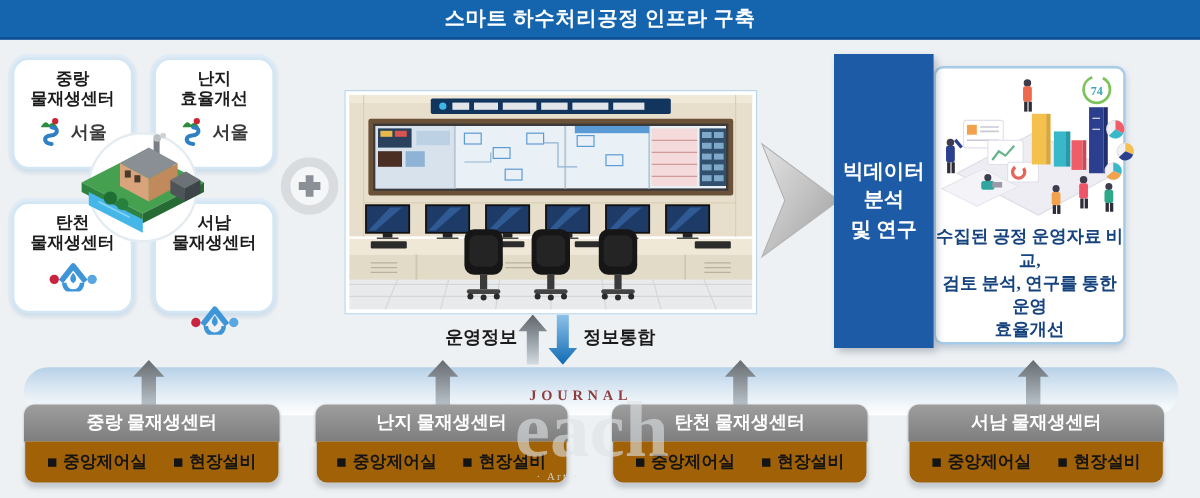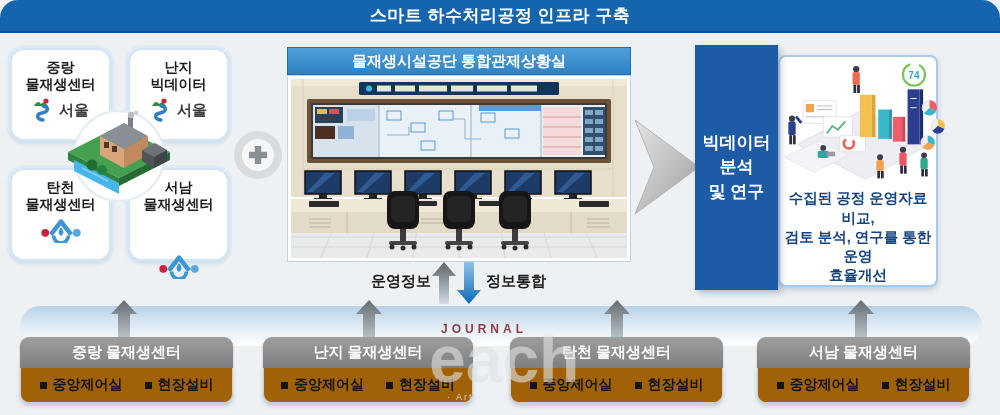--- a/index.html
+++ b/index.html
@@ -1,17 +1,17 @@
 <!DOCTYPE html>
 <html><head>
 <meta charset="utf-8">
 <style>
   html,body { margin:0; padding:0; background:#eef1f4; }
   .canvas { position:relative; width:1000px; height:415px; background:#eef1f4;
-            font-family:Liberation Sans, sans-serif; overflow:hidden;border-radius:18px; }
+            font-family:Liberation Serif, serif; overflow:hidden; }
 
   
   .title-bar { position:absolute; left:0; top:0; width:1000px; height:31px;
                background:#1565ae; border-bottom:2px solid #0e4d92;
                display:flex; align-items:center; justify-content:center;
                color:#fff; font-size:17px; font-weight:bold; letter-spacing:.5px; }
 
   
   .center-box { position:absolute; width:101px; height:93px; background:#fff;
                 border:2px solid #d3e6f4; border-radius:14px; box-sizing:border-box;
@@ -95,21 +95,21 @@
         <path d="M2,9 Q6,2 9,7 Q12,3 16,9 Z" fill="#2e8b3d"></path>
         <circle cx="14" cy="4" r="2.6" fill="#cf2233"></circle>
         <path d="M11,9 C18,10 16,15 10,16 C4,17 4,22 11,23" stroke="#2f7fc4" stroke-width="3.4" fill="none" stroke-linecap="round"></path>
       </svg>
       <span class="seoul-text">서울</span>
     </div>
   </div>
 
   <div class="center-box" style="left:128px; top:48px;">
     <div class="cb-name">난지
-빅데이터</div>
+효율개선</div>
     <div class="cb-logo">
       <svg width="24" height="26" viewBox="0 0 24 26">
         <path d="M2,9 Q6,2 9,7 Q12,3 16,9 Z" fill="#2e8b3d"></path>
         <circle cx="14" cy="4" r="2.6" fill="#cf2233"></circle>
         <path d="M11,9 C18,10 16,15 10,16 C4,17 4,22 11,23" stroke="#2f7fc4" stroke-width="3.4" fill="none" stroke-linecap="round"></path>
       </svg>
       <span class="seoul-text">서울</span>
     </div>
   </div>
 
@@ -163,23 +163,20 @@
     <circle cx="30" cy="55" r="5.5" fill="#1f6e33"></circle>
     <circle cx="40" cy="60" r="5" fill="#27803d"></circle>
   </svg>
 
   <div class="plus-badge">
     <svg width="22" height="22" viewBox="0 0 22 22">
       <path d="M11 2v18M2 11h18" stroke="#8b9096" stroke-width="6.5"></path>
     </svg>
   </div>
 
-  <div class="cr-header">
-    <span>물재생시설공단 통합관제상황실</span>
-  </div>
 
   <div class="cr-photo">
     <svg width="336" height="179" viewBox="0 0 336 179">
       <rect x="0" y="0" width="336" height="118" fill="#e7decb"></rect>
       <rect x="0" y="0" width="336" height="7" fill="#f1e9d8"></rect>
       <g stroke="#d9cfb6" stroke-width="1">
         <line x1="12" y1="0" x2="12" y2="118"></line>
           <line x1="322" y1="0" x2="322" y2="118"></line>
         <line x1="12" y1="90" x2="322" y2="90"></line>
       </g>

